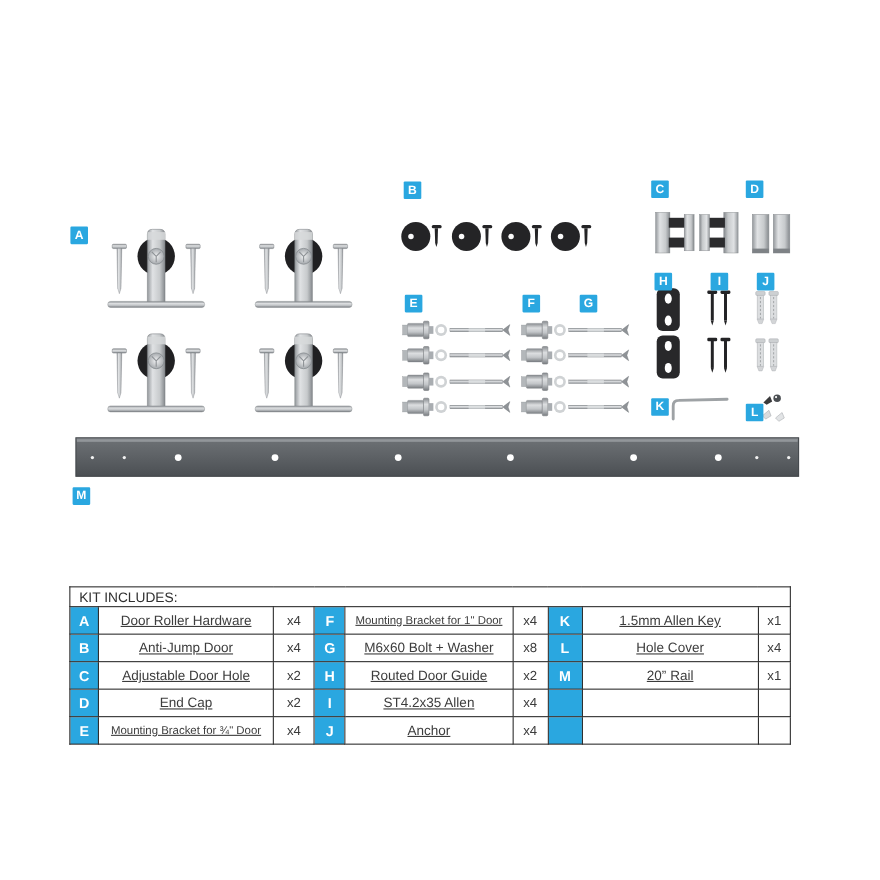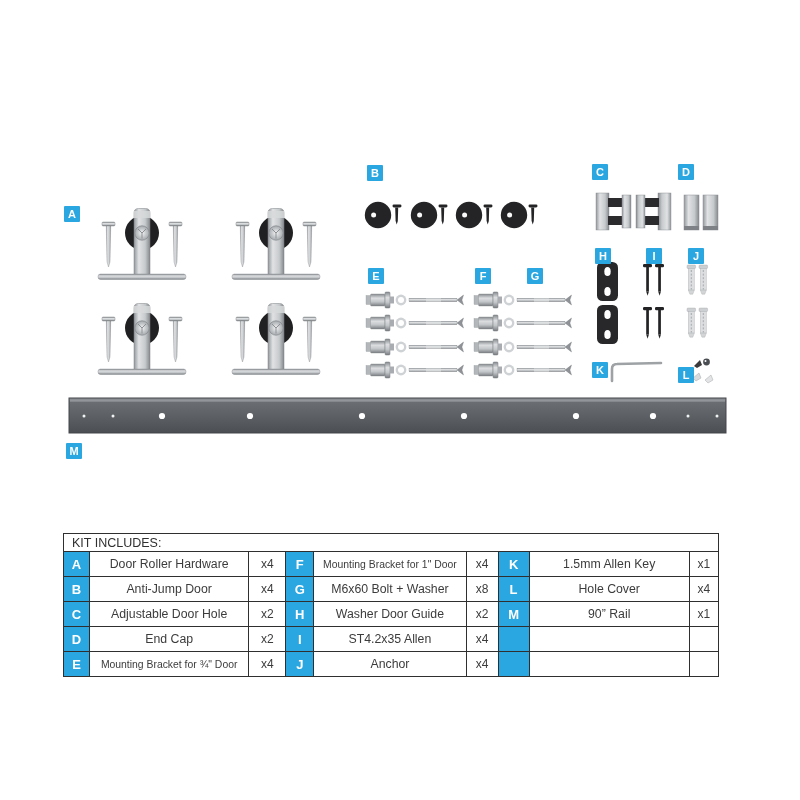--- a/index.html
+++ b/index.html
@@ -13,21 +13,21 @@
     border-radius:1px;line-height:1;
   }
   table.kit{
     position:absolute;left:63px;top:533px;width:656px;border-collapse:collapse;
     table-layout:fixed;color:var(--ink);
   }
   .kit td{border:1px solid #2f2f2f;height:24px;text-align:center;padding:0;
     overflow:hidden;white-space:nowrap;}
   .kit tr.hdr td{height:17px;text-align:left;padding-left:8px;font-size:12.5px;color:#303030;}
   .kit td.lt{background:var(--accent);color:#fff;font-weight:bold;font-size:13px;}
-  .kit td.it{font-size:12.3px;}
+  .kit td.it{font-size:12.3px;text-decoration:underline;}
   .kit td.it.sm{font-size:10.4px;}
   .kit td.qt{font-size:12px;}
 </style>
 </head>
 <body>
 
 <div class="stage">
 
   <svg class="diagram-svg" viewBox="0 150 800 320">
     <defs>
@@ -256,24 +256,24 @@
       <td class="qt">x8</td>
       <td class="lt">L</td>
       <td class="it">Hole Cover</td>
       <td class="qt">x4</td>
     </tr>
     <tr>
       <td class="lt">C</td>
       <td class="it">Adjustable Door Hole</td>
       <td class="qt">x2</td>
       <td class="lt">H</td>
-      <td class="it">Washer Door Guide</td>
+      <td class="it">Routed Door Guide</td>
       <td class="qt">x2</td>
       <td class="lt">M</td>
-      <td class="it">90” Rail</td>
+      <td class="it">20” Rail</td>
       <td class="qt">x1</td>
     </tr>
     <tr>
       <td class="lt">D</td>
       <td class="it">End Cap</td>
       <td class="qt">x2</td>
       <td class="lt">I</td>
       <td class="it">ST4.2x35 Allen</td>
       <td class="qt">x4</td>
       <td class="lt"></td>

